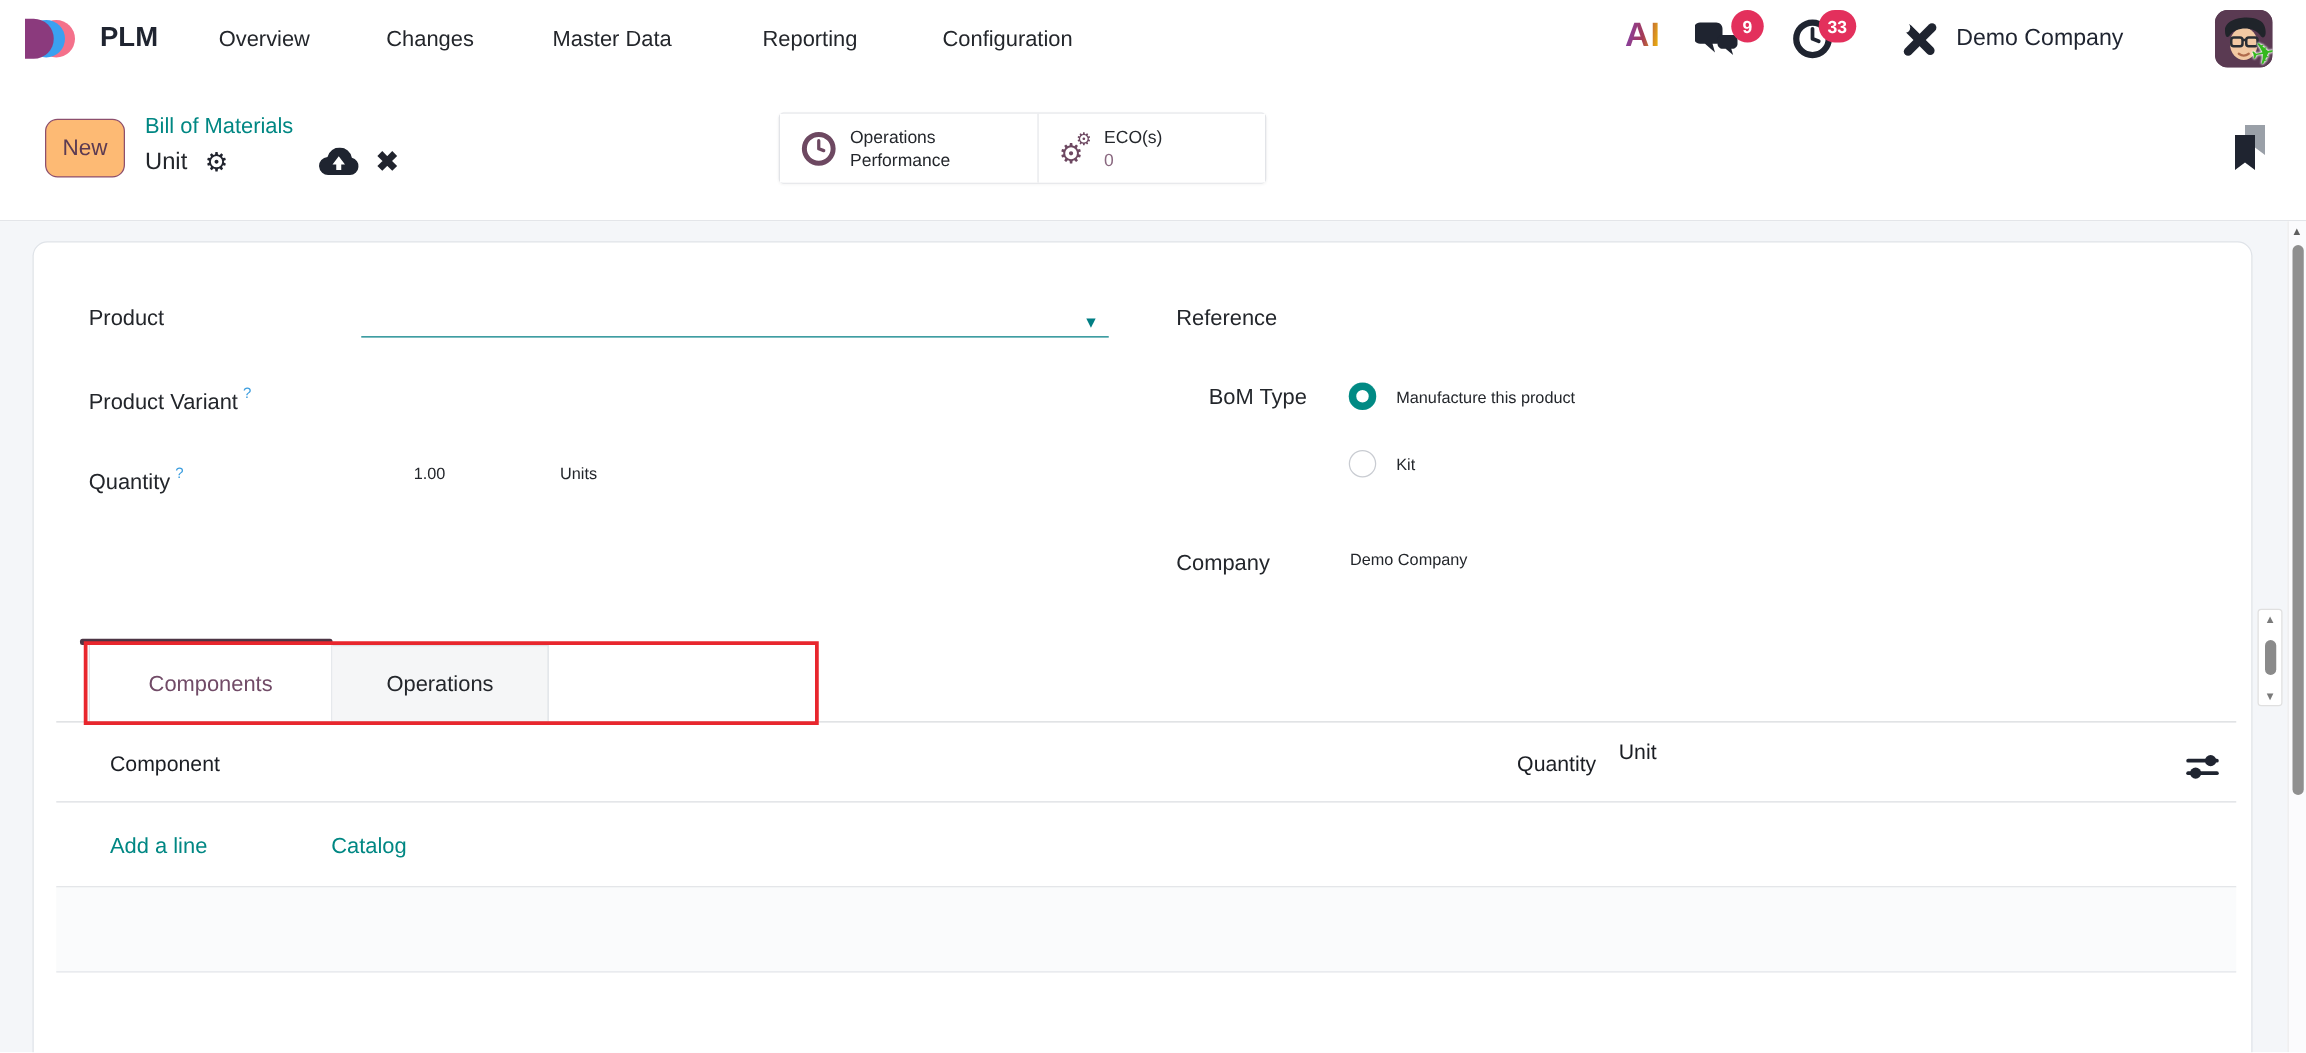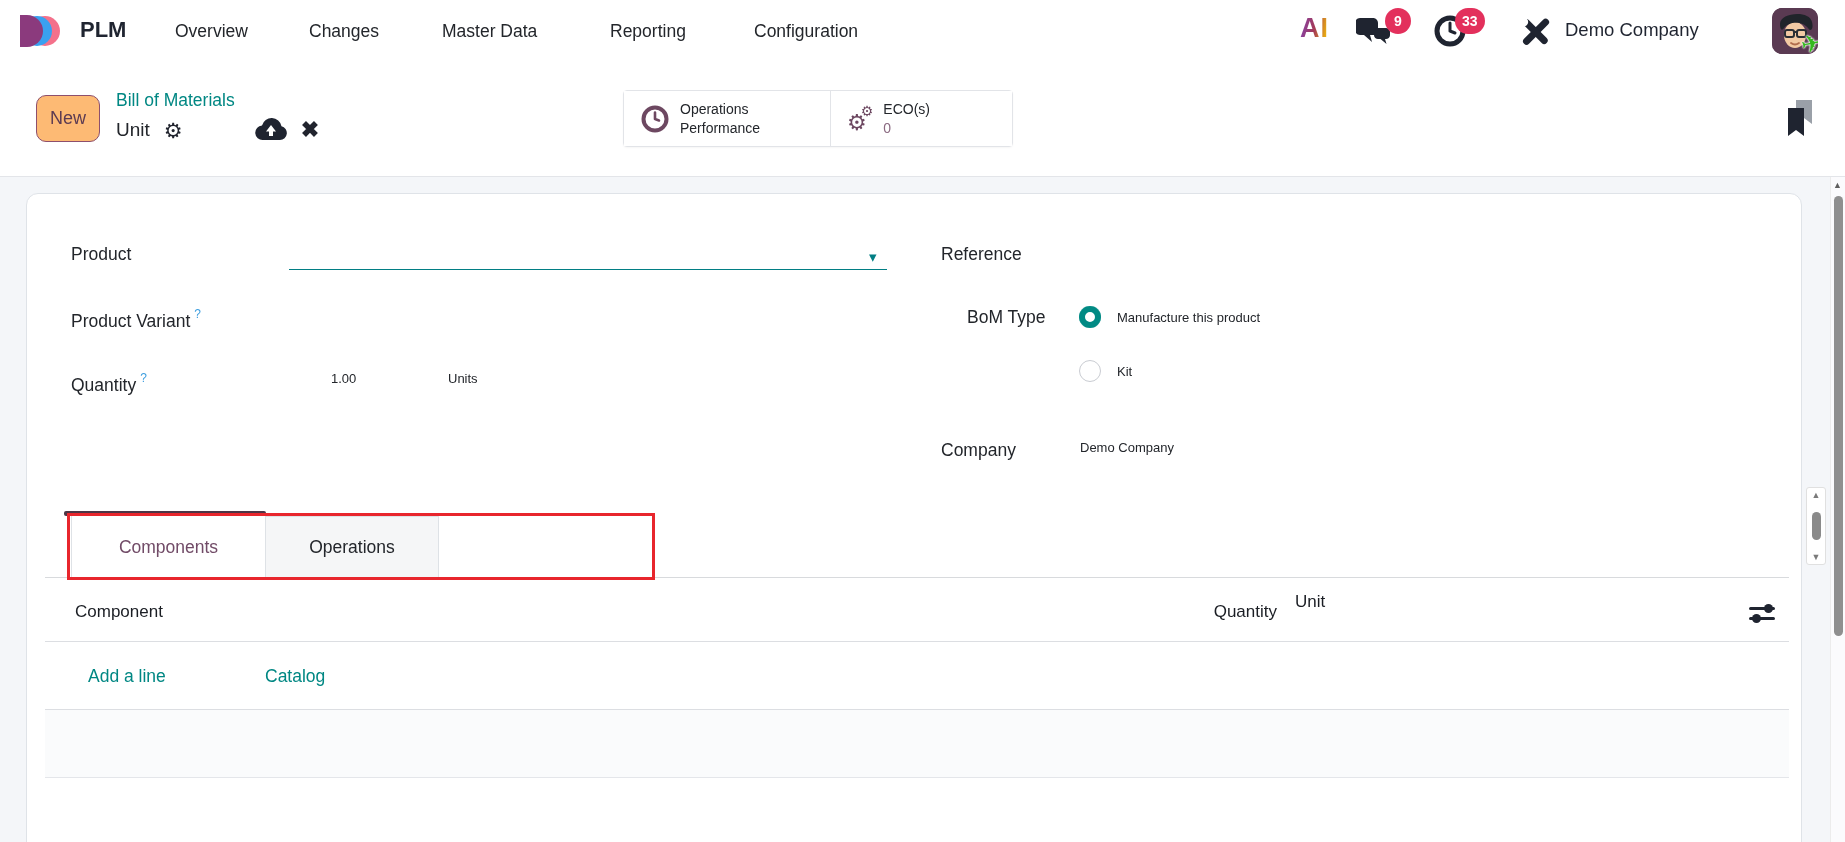--- a/index.html
+++ b/index.html
@@ -225,21 +225,21 @@
 
       <div class="abs field-label" style="left:914px;top:246px;">Company</div>
       <div class="abs field-value" style="left:1053px;top:246px;">Demo Company</div>
 
       <div class="tab-topbar"></div>
       <div class="tab active" style="left:44px;width:195px;">Components</div>
       <div class="tab inactive" style="left:239px;width:173px;">Operations</div>
       <div class="tabs-baseline"></div>
       <div class="annotation-box"></div>
 
-      <div class="abs col-header" style="left:48px;top:408px;">Component</div>
+      <div class="abs col-header" style="left:61px;top:408px;">Component</div>
       <div class="abs col-header" style="left:1124px;top:408px;width:126px;text-align:right;">Quantity</div>
       <div class="abs col-header" style="left:1268px;top:398px;">Unit</div>
       <div class="abs sliders" style="left:1722px;top:410px;">
         <div class="line" style="top:3px;"></div>
           <div class="dot" style="top:0;left:15px;"></div>
         <div class="line" style="top:13px;"></div>
           <div class="dot" style="top:10px;left:3px;"></div>
       </div>
       <div class="row-border" style="top:447px;"></div>
 

